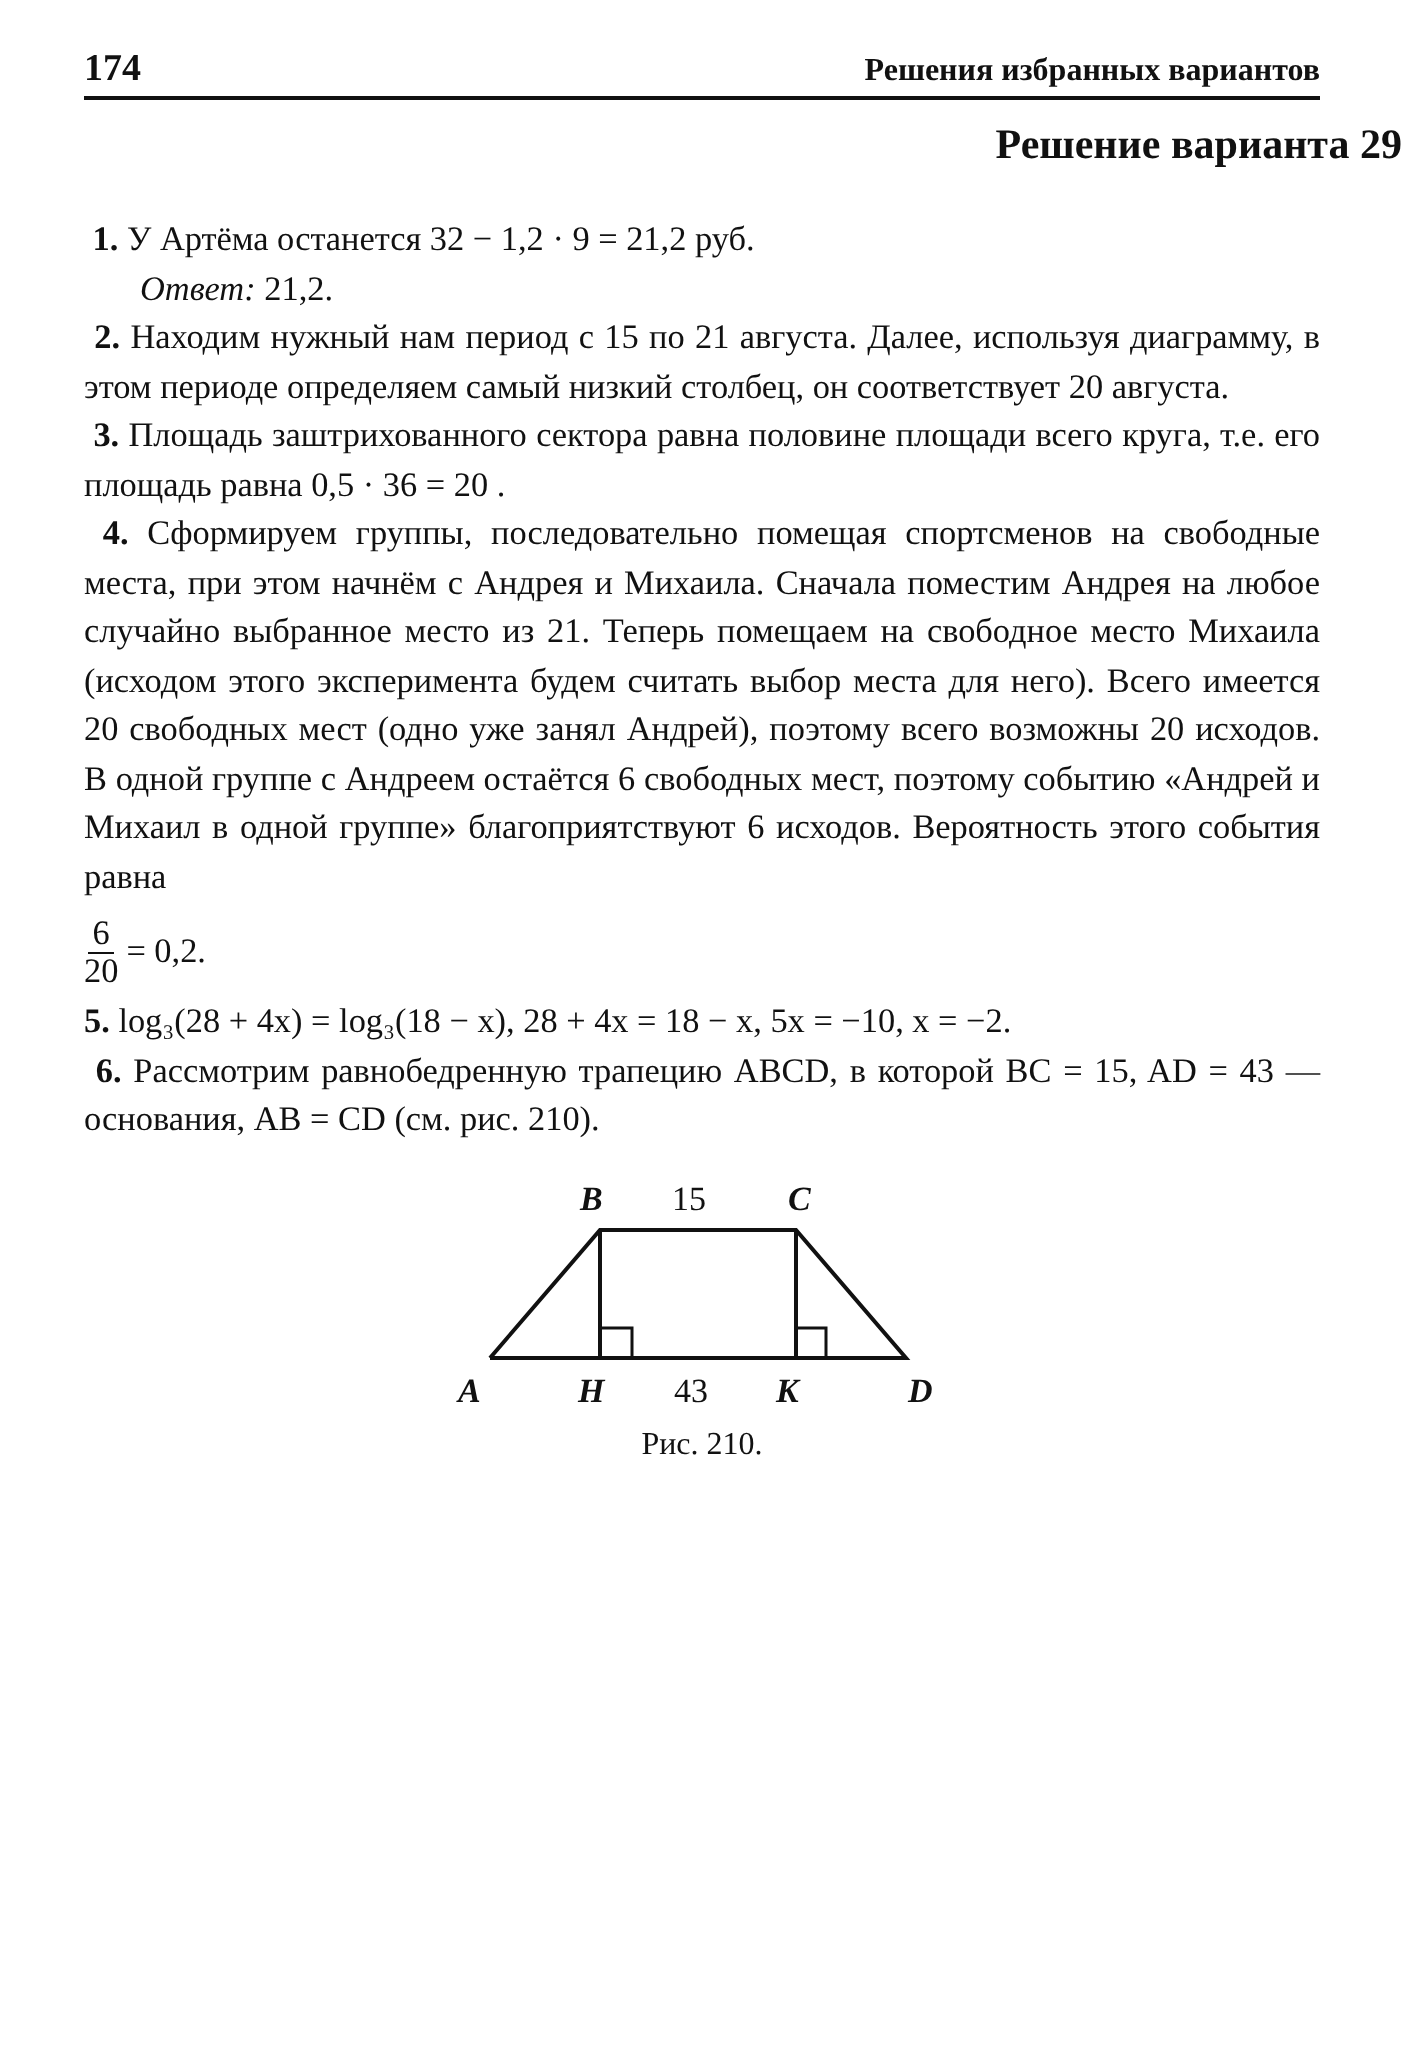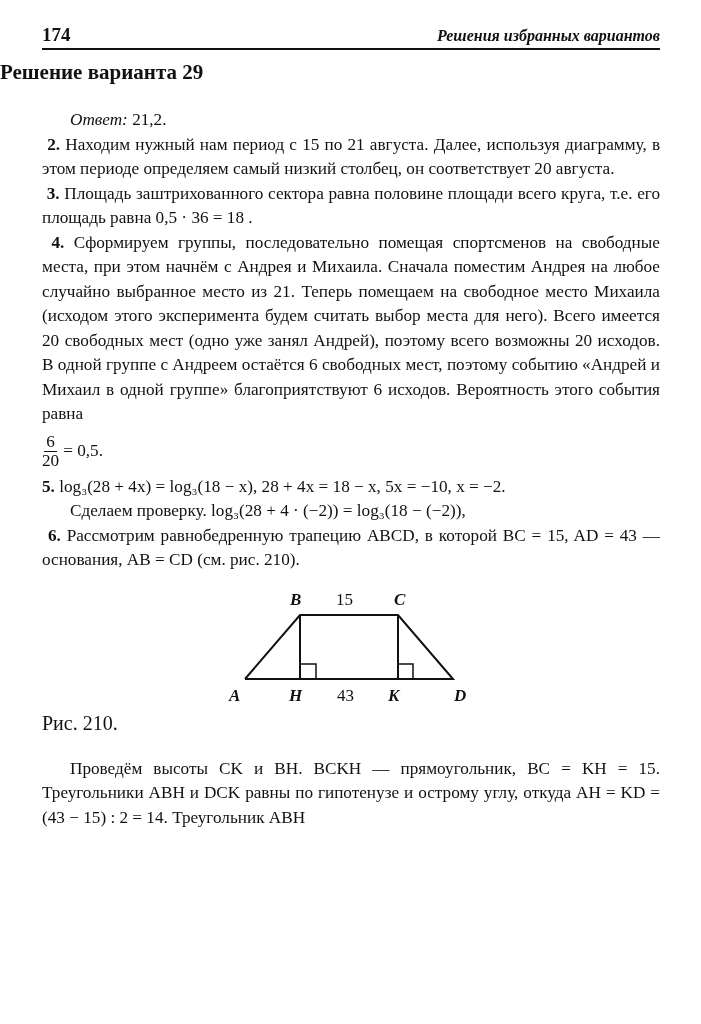--- a/index.html
+++ b/index.html
@@ -5,70 +5,70 @@
   html, body { margin: 0; padding: 0; background: #ffffff; }
   body {
     width: 701px; height: 1024px; position: relative; overflow: hidden;
     font-family: "Liberation Serif", serif; color: #111;
   }
   .page-header {
     position: absolute; left: 42px; top: 22px; width: 618px; height: 26px;
     border-bottom: 2px solid #111;
   }
   .page-number { position: absolute; left: 0; top: 2px; font-size: 19px; font-weight: bold; }
-  .running-title { position: absolute; right: 0; top: 5px; font-size: 16px; font-style: italic; font-weight: bold; text-align: right; }
+  .running-title { position: absolute; right: 0; top: 5px; font-size: 16px; font-weight: bold; text-align: right; }
   .section-title {
-    position: absolute; left: 0; width: 701px; top: 60px; text-align: left;
+    position: absolute; left: 0; width: 701px; top: 60px; text-align: right;
     font-size: 21px; font-weight: bold;
   }
   .content {
     position: absolute; left: 42px; top: 108px; width: 618px;
     font-size: 17.2px; line-height: 24.5px; text-align: justify;
   }
   .content p { margin: 0; }
   .indent { padding-left: 28px; }
   .pnum { font-weight: bold; }
   .ans-label { font-style: italic; }
   .frac-line { display: flex; align-items: center; height: 46px; margin-top: 2px; }
   .frac { display: inline-flex; flex-direction: column; align-items: center; margin-right: 4px; line-height: 18px; }
   .frac .num { border-bottom: 1.5px solid #111; padding: 0 2px; }
   .figure { position: relative; width: 618px; height: 160px; margin-top: 6px; }
   .figure svg { position: absolute; left: 0; top: 0; }
-  .caption { position: absolute; left: 0; width: 618px; top: 132px; font-size: 20px; font-family: Liberation Serif, serif; }
+  .caption { position: absolute; left: 0; width: 618px; top: 132px; text-align: center; font-size: 16px; font-family: Liberation Serif, serif; }
   .spacer { height: 18px; }
 </style>
 </head>
 <body>
 
 <div class="page-header">
   <span class="page-number">174</span>
   <span class="running-title">Решения избранных вариантов</span>
 </div>
 
 <div class="section-title">Решение варианта 29</div>
 
 <div class="content">
 
+  <p>&nbsp;<span class="pnum">1.</span> <span>У Артёма останется 32 − 1,2 · 9 = 21,2 руб.</span></p>
   <p class="indent"><span class="ans-label">Ответ:</span> <span>21,2.</span></p>
 
   <p>&nbsp;<span class="pnum">2.</span> <span>Находим нужный нам период с 15 по 21 августа. Далее, используя диаграмму, в этом периоде определяем самый низкий столбец, он соответствует 20 августа.</span></p>
 
-  <p>&nbsp;<span class="pnum">3.</span> <span>Площадь заштрихованного сектора равна половине площади всего круга, т.е. его площадь равна 0,5 · 36 = 18 .</span></p>
+  <p>&nbsp;<span class="pnum">3.</span> <span>Площадь заштрихованного сектора равна половине площади всего круга, т.е. его площадь равна 0,5 · 36 = 20 .</span></p>
 
   <p>&nbsp;<span class="pnum">4.</span> <span>Сформируем группы, последовательно помещая спортсменов на свободные места, при этом начнём с Андрея и Михаила. Сначала поместим Андрея на любое случайно выбранное место из 21. Теперь помещаем на свободное место Михаила (исходом этого эксперимента будем считать выбор места для него). Всего имеется 20 свободных мест (одно уже занял Андрей), поэтому всего возможны 20 исходов. В одной группе с Андреем остаётся 6 свободных мест, поэтому событию «Андрей и Михаил в одной группе» благоприятствуют 6 исходов. Вероятность этого события равна</span></p>
   <div class="frac-line">
     <span class="frac">
       <span class="num">6</span>
       <span class="den">20</span>
     </span>
-    <span>= 0,5.</span>
+    <span>= 0,2.</span>
   </div>
 
   <p><span class="pnum">5.</span> <span>log₃(28 + 4x) = log₃(18 − x),  28 + 4x = 18 − x,  5x = −10, x = −2.</span></p>
-  <p class="indent">Сделаем проверку. log₃(28 + 4 · (−2)) = log₃(18 − (−2)),</p>
 
   <p>&nbsp;<span class="pnum">6.</span> <span>Рассмотрим равнобедренную трапецию ABCD, в которой BC = 15, AD = 43 — основания, AB = CD (см. рис. 210).</span></p>
 
   <div class="figure">
     <svg width="618" height="130" viewBox="0 0 618 130">
       <g stroke="#111" stroke-width="2" fill="none">
         <polyline points="203,100 258,36 356,36 411,100 203,100"></polyline>
         <line x1="258" y1="36" x2="258" y2="100"></line>
         <line x1="356" y1="36" x2="356" y2="100"></line>
         <polyline points="258,85 274,85 274,100" stroke-width="1.5"></polyline>
@@ -82,14 +82,13 @@
         <text x="247" y="122" font-style="italic" font-weight="bold">H</text>
         <text x="295" y="122">43</text>
         <text x="346" y="122" font-style="italic" font-weight="bold">K</text>
         <text x="412" y="122" font-style="italic" font-weight="bold">D</text>
       </g>
     </svg>
     <div class="caption">Рис. 210.</div>
   </div>
 
   <div class="spacer"></div>
-  <p style="text-indent: 28px;">Проведём высоты CK и BH. BCKH — прямоугольник, BC = KH = 15. Треугольники ABH и DCK равны по гипотенузе и острому углу, откуда AH = KD = (43 − 15) : 2 = 14. Треугольник ABH</p>
 </div>
 
 </body></html>

